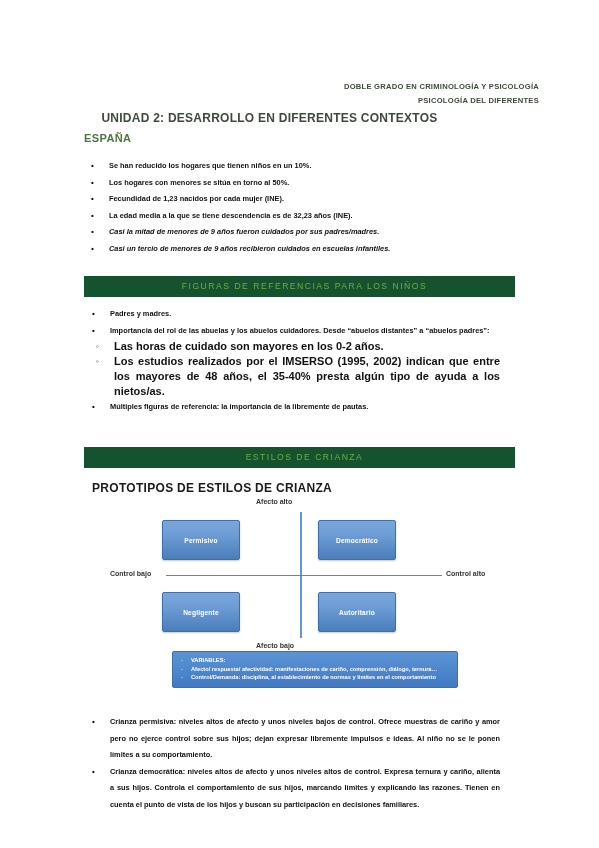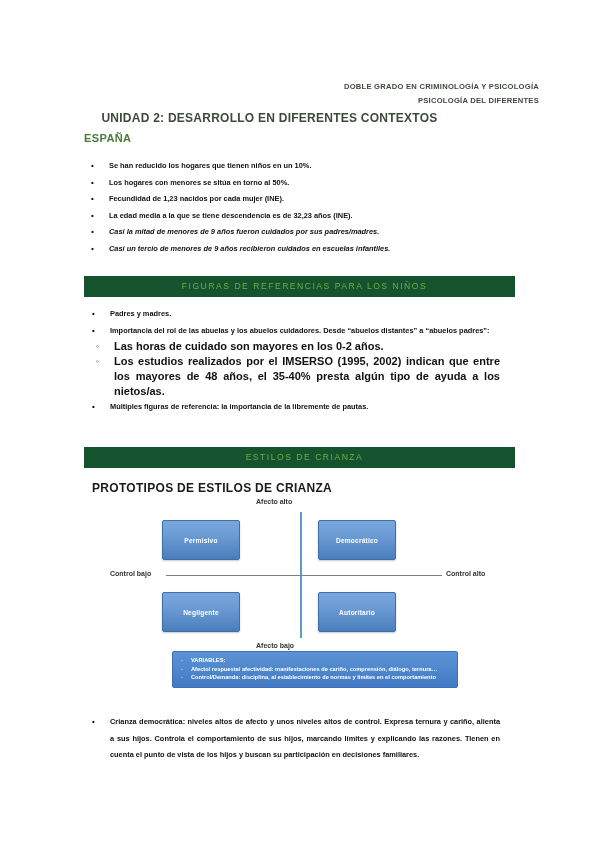--- a/index.html
+++ b/index.html
@@ -163,17 +163,18 @@
 
   <div class="varbox">
     <ul>
       <li>VARIABLES:</li>
       <li>Afecto/ respuesta/ afectividad: manifestaciones de cariño, comprensión, diálogo, ternura…</li>
       <li>Control/Demanda: disciplina, al establecimiento de normas y limites en el comportamiento</li>
     </ul>
   </div>
 
   <ul class="lvl1" style="left:84px;top:666px;width:430px;">
+    <li class="just">Crianza permisiva: niveles altos de afecto y unos niveles bajos de control. Ofrece muestras de cariño y amor pero no ejerce control sobre sus hijos; dejan expresar libremente impulsos e ideas. Al niño no se le ponen límites a su comportamiento.</li>
     <li class="just">Crianza democrática: niveles altos de afecto y unos niveles altos de control. Expresa ternura y cariño, alienta a sus hijos. Controla el comportamiento de sus hijos, marcando límites y explicando las razones. Tienen en cuenta el punto de vista de los hijos y buscan su participación en decisiones familiares.</li>
   </ul>
 
   <div class="pageno">2</div>
 </div>
 
 </body></html>

